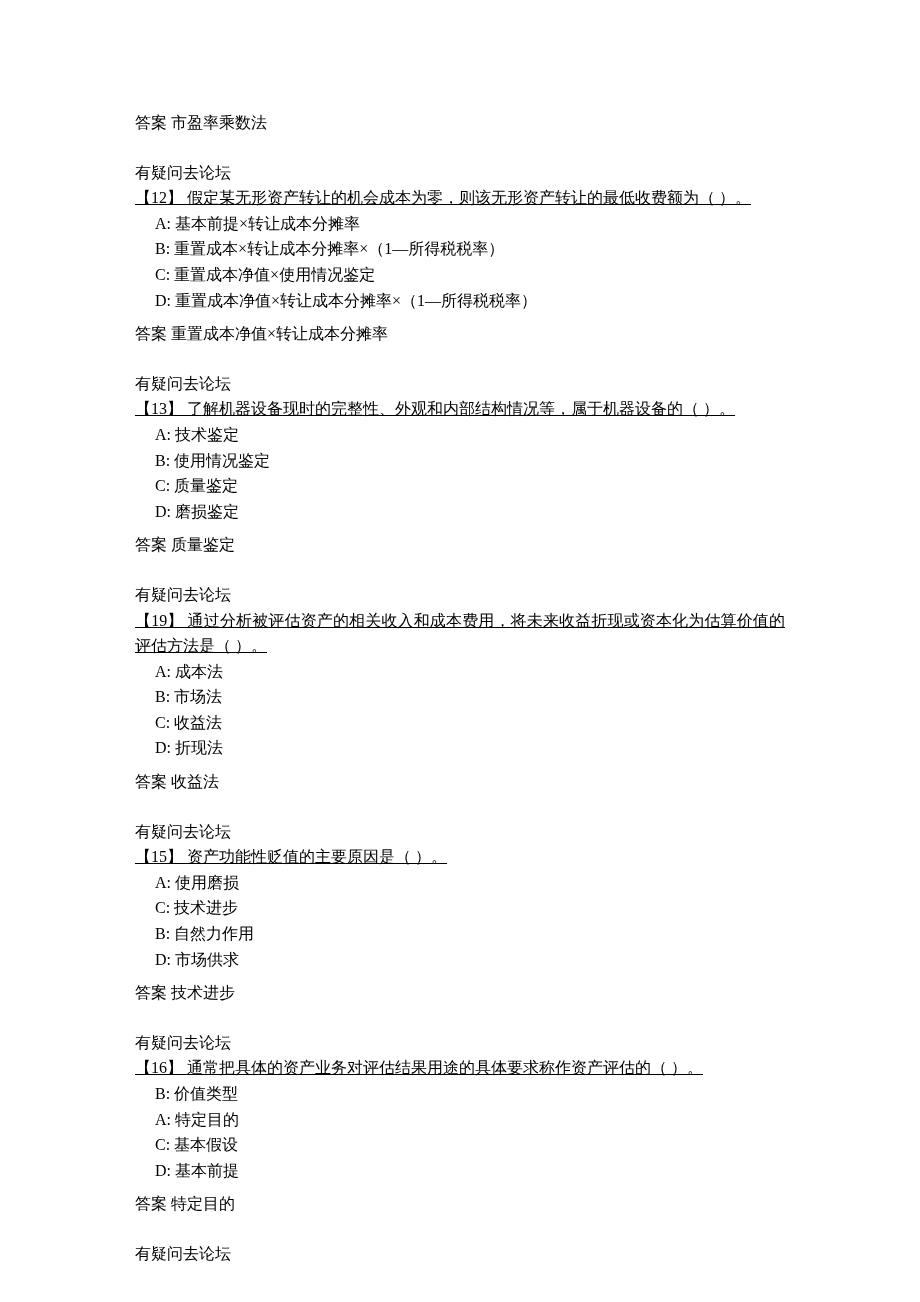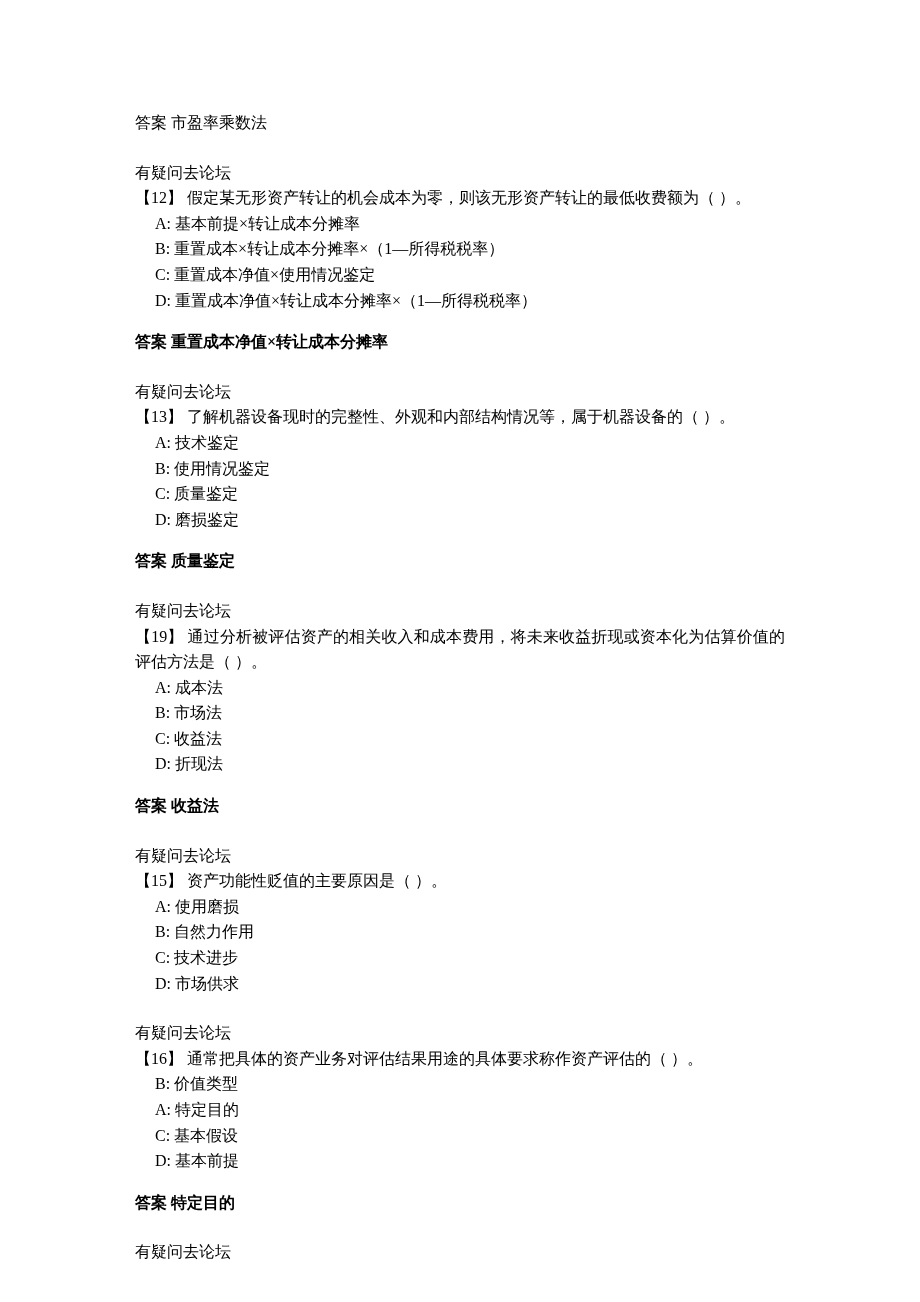--- a/index.html
+++ b/index.html
@@ -20,27 +20,27 @@
       margin-bottom: 24px;
     }
     .forum-link {
       margin-bottom: 0;
     }
     .question-block {
       margin-bottom: 24px;
     }
     .question-text {
       text-align: justify;
+      text-decoration: underline;
     }
     .option {
       padding-left: 20px;
     }
     .answer {
-      margin-top: 16px;
-      font-weight: bold;
+      margin-top: 8px;
     }
   </style>
 </head>
 <body>
 
 <div class="answer-line">
   <span>答案</span>
   <span>市盈率乘数法</span>
 </div>
 
@@ -69,23 +69,24 @@
       <div class="option">A: 成本法</div>
       <div class="option">B: 市场法</div>
       <div class="option">C: 收益法</div>
       <div class="option">D: 折现法</div>
       <div class="answer">答案 收益法</div>
     </div>
     <div class="question-block">
       <div class="forum-link">有疑问去论坛</div>
       <div class="question-text">【15】 资产功能性贬值的主要原因是（ ）。</div>
       <div class="option">A: 使用磨损</div>
+      <div class="option">C: 技术进步</div>
       <div class="option">B: 自然力作用</div>
-      <div class="option">C: 技术进步</div>
       <div class="option">D: 市场供求</div>
+      <div class="answer">答案 技术进步</div>
     </div>
     <div class="question-block">
       <div class="forum-link">有疑问去论坛</div>
       <div class="question-text">【16】 通常把具体的资产业务对评估结果用途的具体要求称作资产评估的（ ）。</div>
       <div class="option">B: 价值类型</div>
       <div class="option">A: 特定目的</div>
       <div class="option">C: 基本假设</div>
       <div class="option">D: 基本前提</div>
       <div class="answer">答案 特定目的</div>
     </div>

